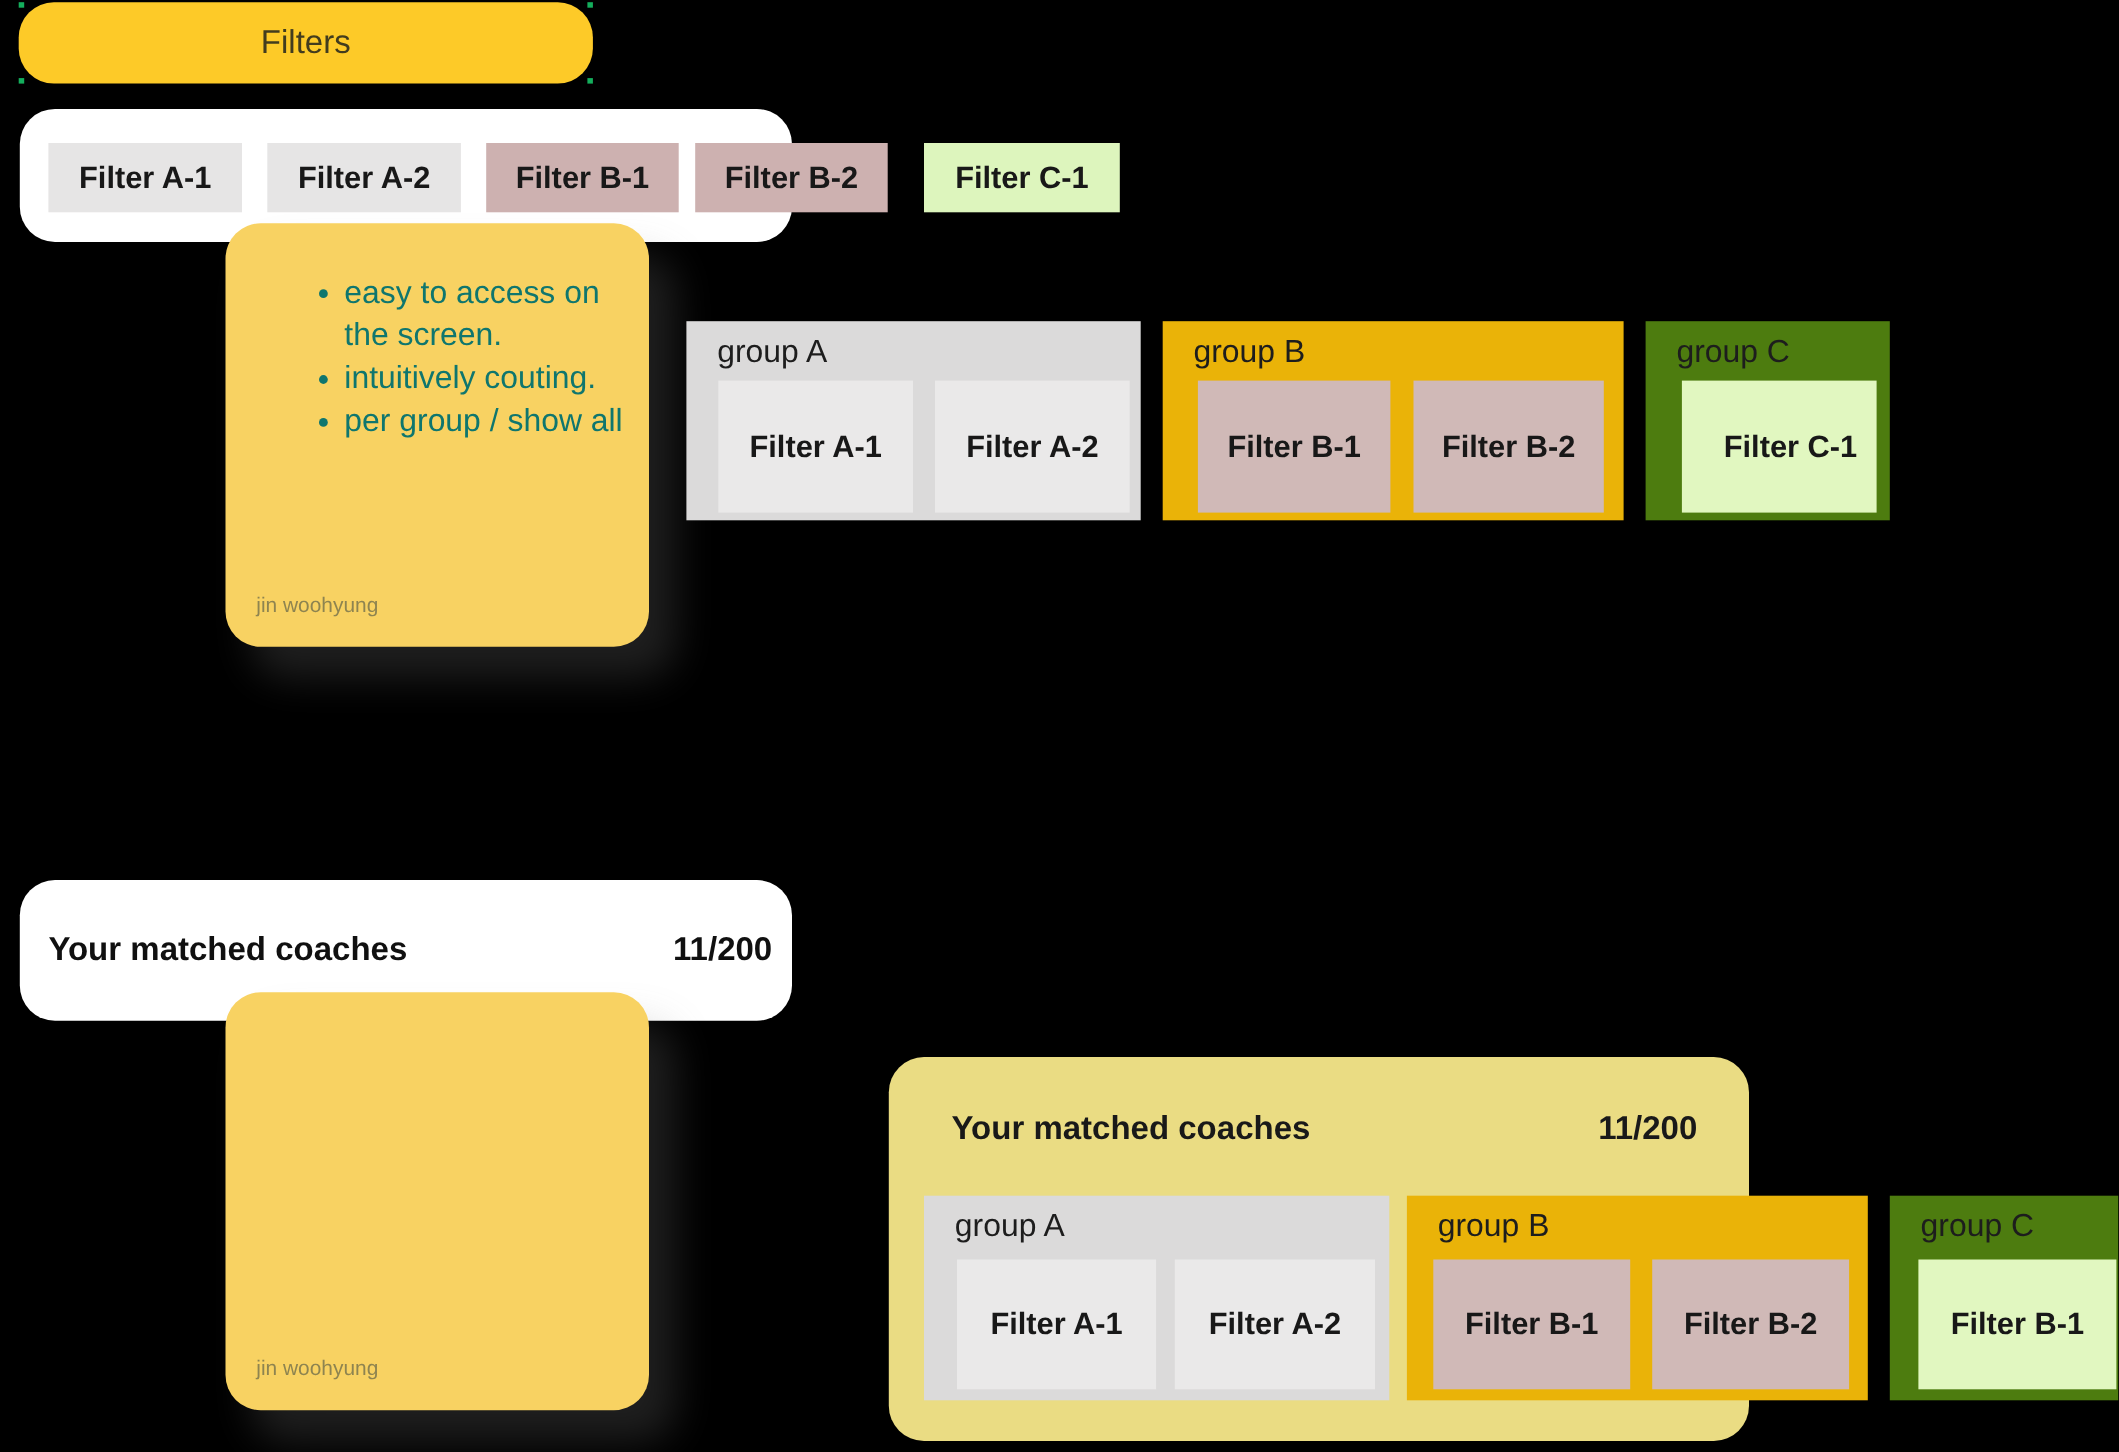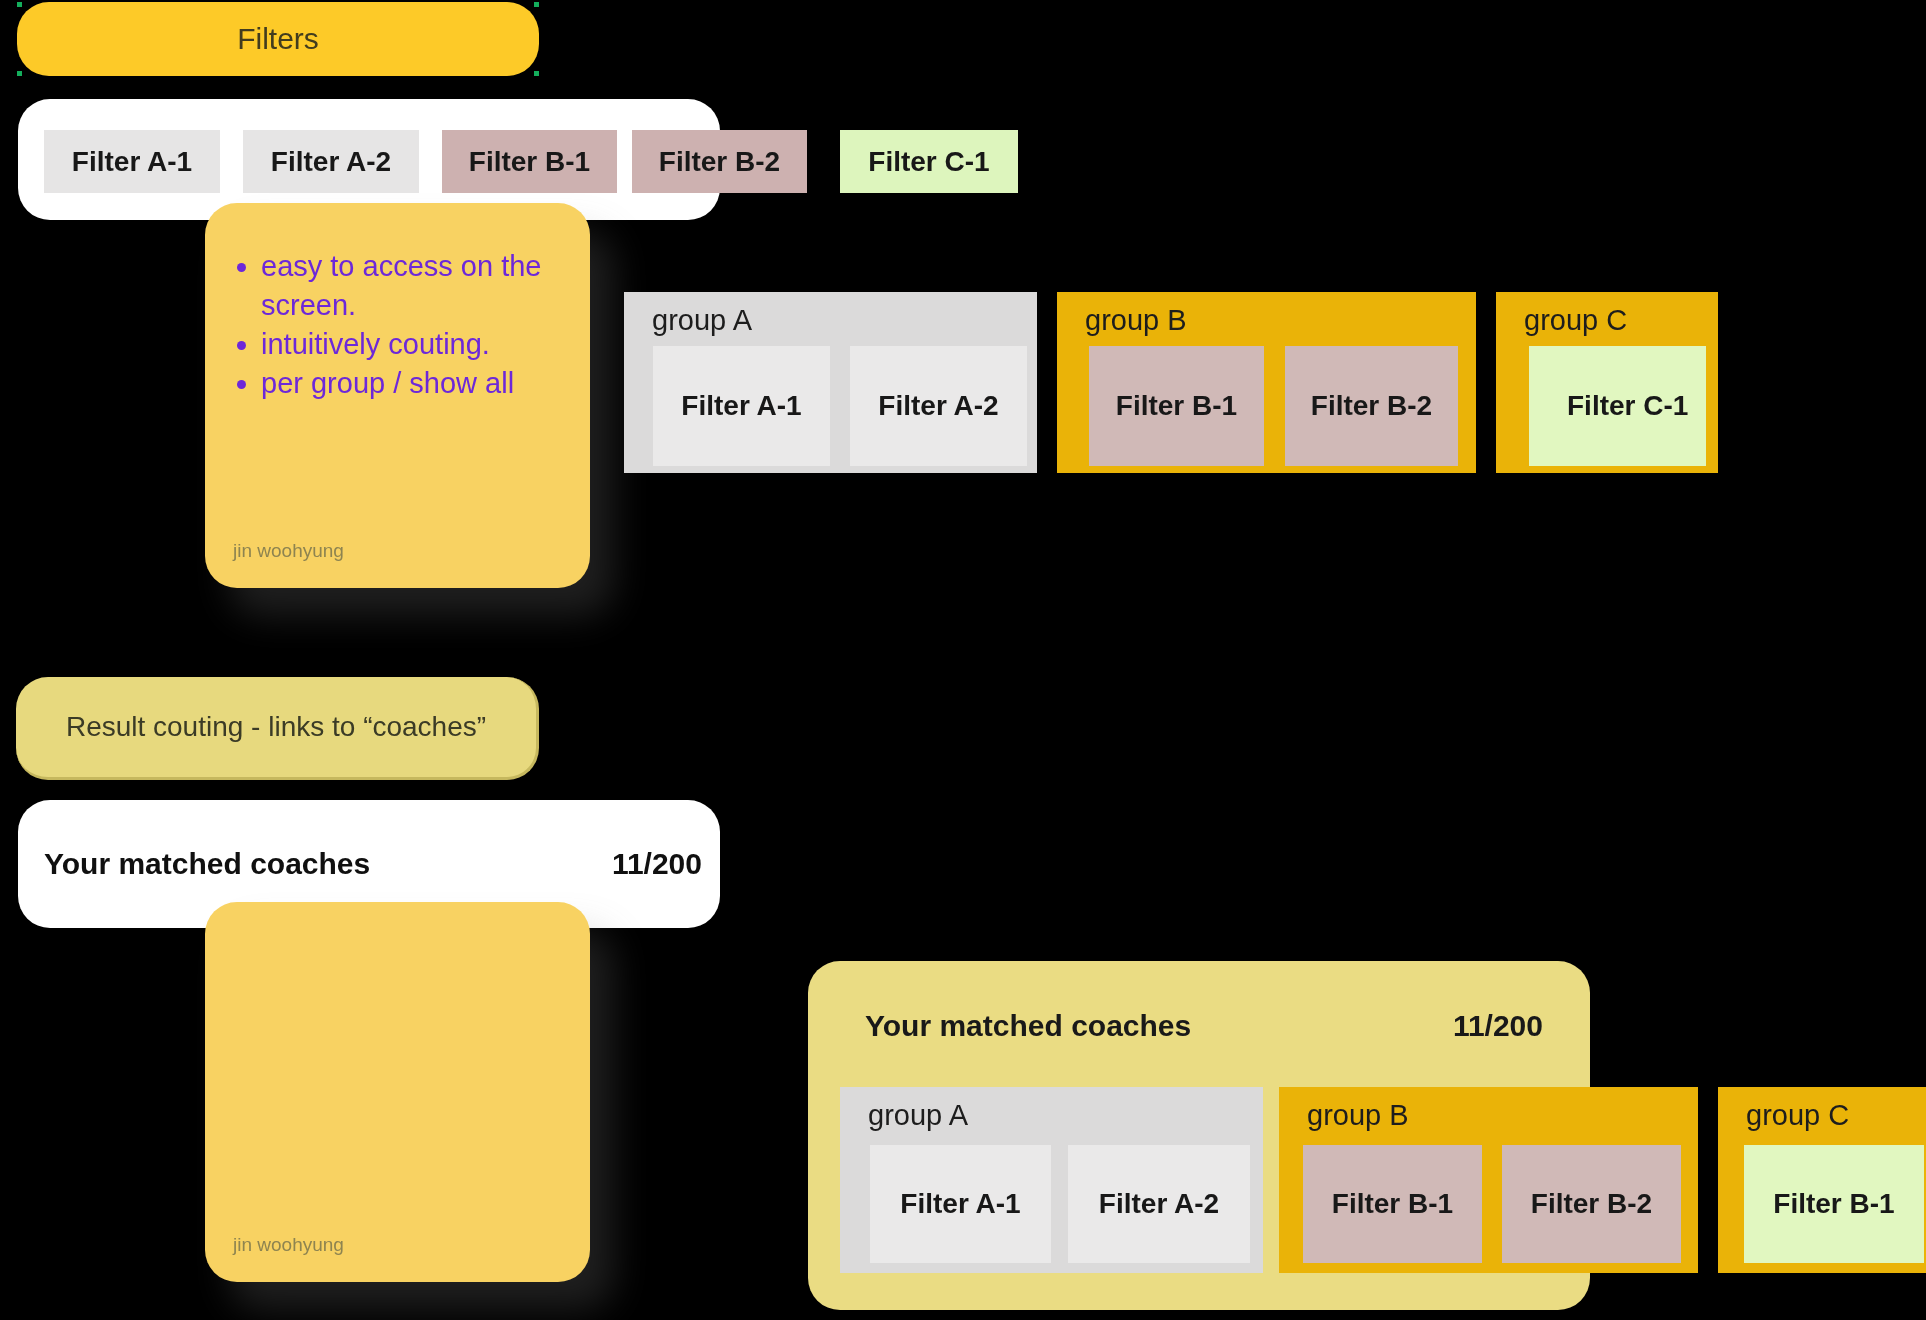--- a/index.html
+++ b/index.html
@@ -37,36 +37,36 @@
   .c-mauve{background:#CDB1B0;}
   .c-green{background:#DDF5BD;}
 
   
   .sticky{
     background:#F8D262;box-shadow:24px 28px 36px rgba(125,125,125,0.25);
   }
   .sticky-1{left:205px;top:203px;width:385px;height:385px;}
   .sticky-2{left:205px;top:902px;width:385px;height:380px;}
   .sticky ul{
-    margin:44px 18px 0 0;padding-left:56px;list-style:disc;
-    font-size:29px;line-height:39px;color:#6d28d9;
+    margin:44px 18px 0 0;padding-left:108px;list-style:disc;
+    font-size:29px;line-height:39px;color:#0f766e;
   }
   .sticky li{margin:0;}
   .signature{position:absolute;left:28px;bottom:26px;font-size:19px;color:#8E8450;text-align:center;}
 
   
   .groupbox{position:absolute;}
   .g-title{position:absolute;top:12px;left:28px;font-size:29px;font-weight:400;color:#1D1D1D;white-space:nowrap;}
   .gchip{
     position:absolute;display:flex;align-items:center;justify-content:center;
     font-size:28px;font-weight:700;color:#181818;box-sizing:border-box;
   }
   .g-gray{background:#DBDADA;}   .g-gray .gchip{background:#EAE9E9;}
   .g-mauve{background:#eab308;}  .g-mauve .gchip{background:#D0B9B7;}
-  .g-green{background:#eab308;}  .g-green .gchip{background:#E1F7C0;}
+  .g-green{background:#4d7c0f;}  .g-green .gchip{background:#E1F7C0;}
   .gchip.wrap{justify-content:flex-start;align-items:center;text-align:left;
     padding-left:38px;white-space:normal;line-height:36px;}
 
   
   .grp-row1{top:292px;height:181px;}
   .grp-row1 .gchip{top:54px;height:120px;}
 
   
   .result-bar{
     left:16px;top:677px;width:523px;height:103px;background:#E7D97E;
@@ -128,23 +128,20 @@
     <div class="g-title">group B</div>
     <div class="gchip" style="left:32px;width:175px;">Filter B-1</div>
     <div class="gchip" style="left:228px;width:173px;">Filter B-2</div>
   </div>
 
   <div class="groupbox grp-row1 g-green" style="left:1496px;width:222px;">
     <div class="g-title">group C</div>
     <div class="gchip wrap" style="left:33px;width:177px;">Filter C-1</div>
   </div>
 
-  <div class="abs result-bar">
-    <span>Result couting - links to “coaches”</span>
-  </div>
 
   <div class="abs white-panel panel-2">
     <span class="panel-title">Your matched coaches</span>
     <span class="panel-count">11/200</span>
   </div>
 
   <div class="abs sticky sticky-2">
     <div class="signature">jin woohyung</div>
   </div>
 

